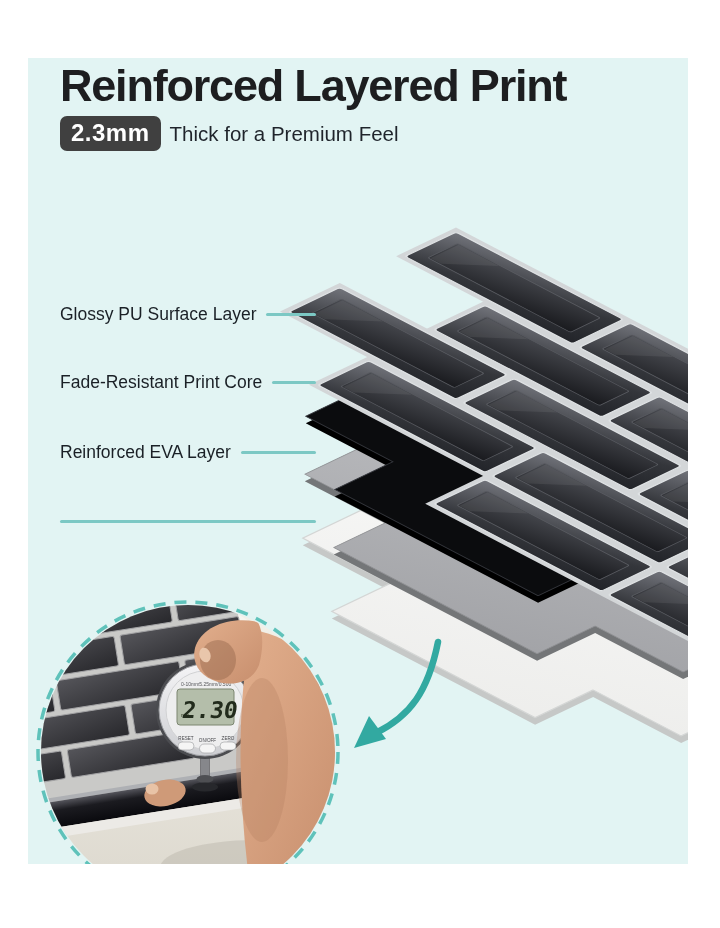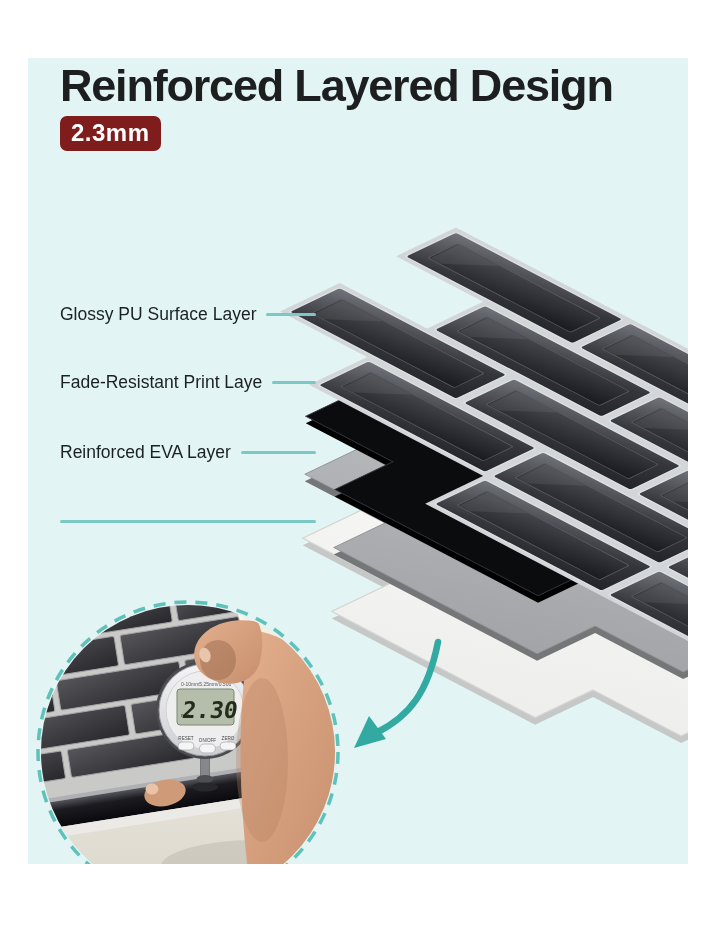--- a/index.html
+++ b/index.html
@@ -3,21 +3,21 @@
 <meta charset="utf-8">
 <style>
   html,body{margin:0;padding:0;background:#fff;}
   .page{position:relative;width:720px;height:928px;background:#ffffff;overflow:hidden;
         font-family:"Liberation Sans","DejaVu Sans",sans-serif;}
   .panel{position:absolute;left:28px;top:58px;width:660px;height:806px;background:#e2f4f3;}
   svg.art{position:absolute;left:0;top:0;width:720px;height:928px;}
   .title{position:absolute;left:60px;top:60px;font-size:45px;font-weight:800;
          letter-spacing:-1.2px;color:#1d1e20;}
   .badge-row{position:absolute;left:60px;top:116px;display:flex;align-items:center;gap:9px;}
-  .badge{display:inline-block;background:#7f1d1d;color:#ffffff;font-size:24px;font-weight:800;
+  .badge{display:inline-block;background:#404040;color:#ffffff;font-size:24px;font-weight:800;
          padding:3px 11px 4px;border-radius:7px;letter-spacing:0.5px;}
   .tagline{font-size:20.5px;font-weight:500;color:#1f242b;}
   .label-row{position:absolute;left:60px;width:256px;height:24px;display:flex;
              align-items:center;gap:10px;}
   .label-row .lbl{font-size:17.5px;font-weight:500;color:#1a2026;white-space:nowrap;}
   .label-row .lead{flex:1;height:3px;background:#7cc8c4;border-radius:2px;min-width:20px;}
   .r1{top:302px}.r2{top:370px}.r3{top:440px}.r4{top:509px}
 </style>
 </head>
 <body>
@@ -218,31 +218,32 @@
       </g>
 
       <g>
         <path d="M438,642 C428,692 410,716 376,733" fill="none" stroke="#32a9a1" stroke-width="6.5" stroke-linecap="round"></path>
         <polygon points="354,748 386,739 369,716" fill="#32a9a1"></polygon>
       </g>
 
     </g>
   </svg>
 
-  <div class="title">Reinforced Layered Design</div>
+  <div class="title">Reinforced Layered Print</div>
   <div class="badge-row">
     <span class="badge">2.3mm</span>
+    <span class="tagline">Thick for a Premium Feel</span>
   </div>
 
   <div class="label-row r1">
     <span class="lbl">Glossy PU Surface Layer</span>
     <span class="lead"></span>
   </div>
   <div class="label-row r2">
-    <span class="lbl">Fade-Resistant Print Laye</span>
+    <span class="lbl">Fade-Resistant Print Core</span>
     <span class="lead"></span>
   </div>
   <div class="label-row r3">
     <span class="lbl">Reinforced EVA Layer</span>
     <span class="lead"></span>
   </div>
   <div class="label-row r4">
     <span class="lead"></span>
   </div>
 </div>

